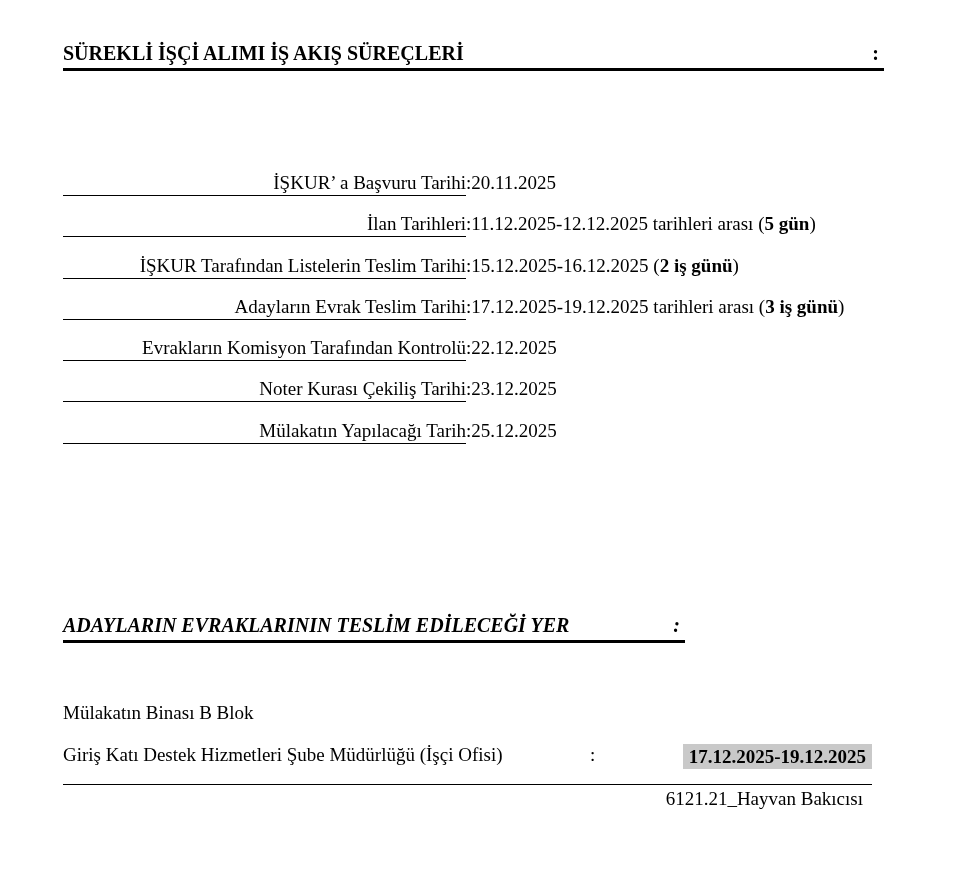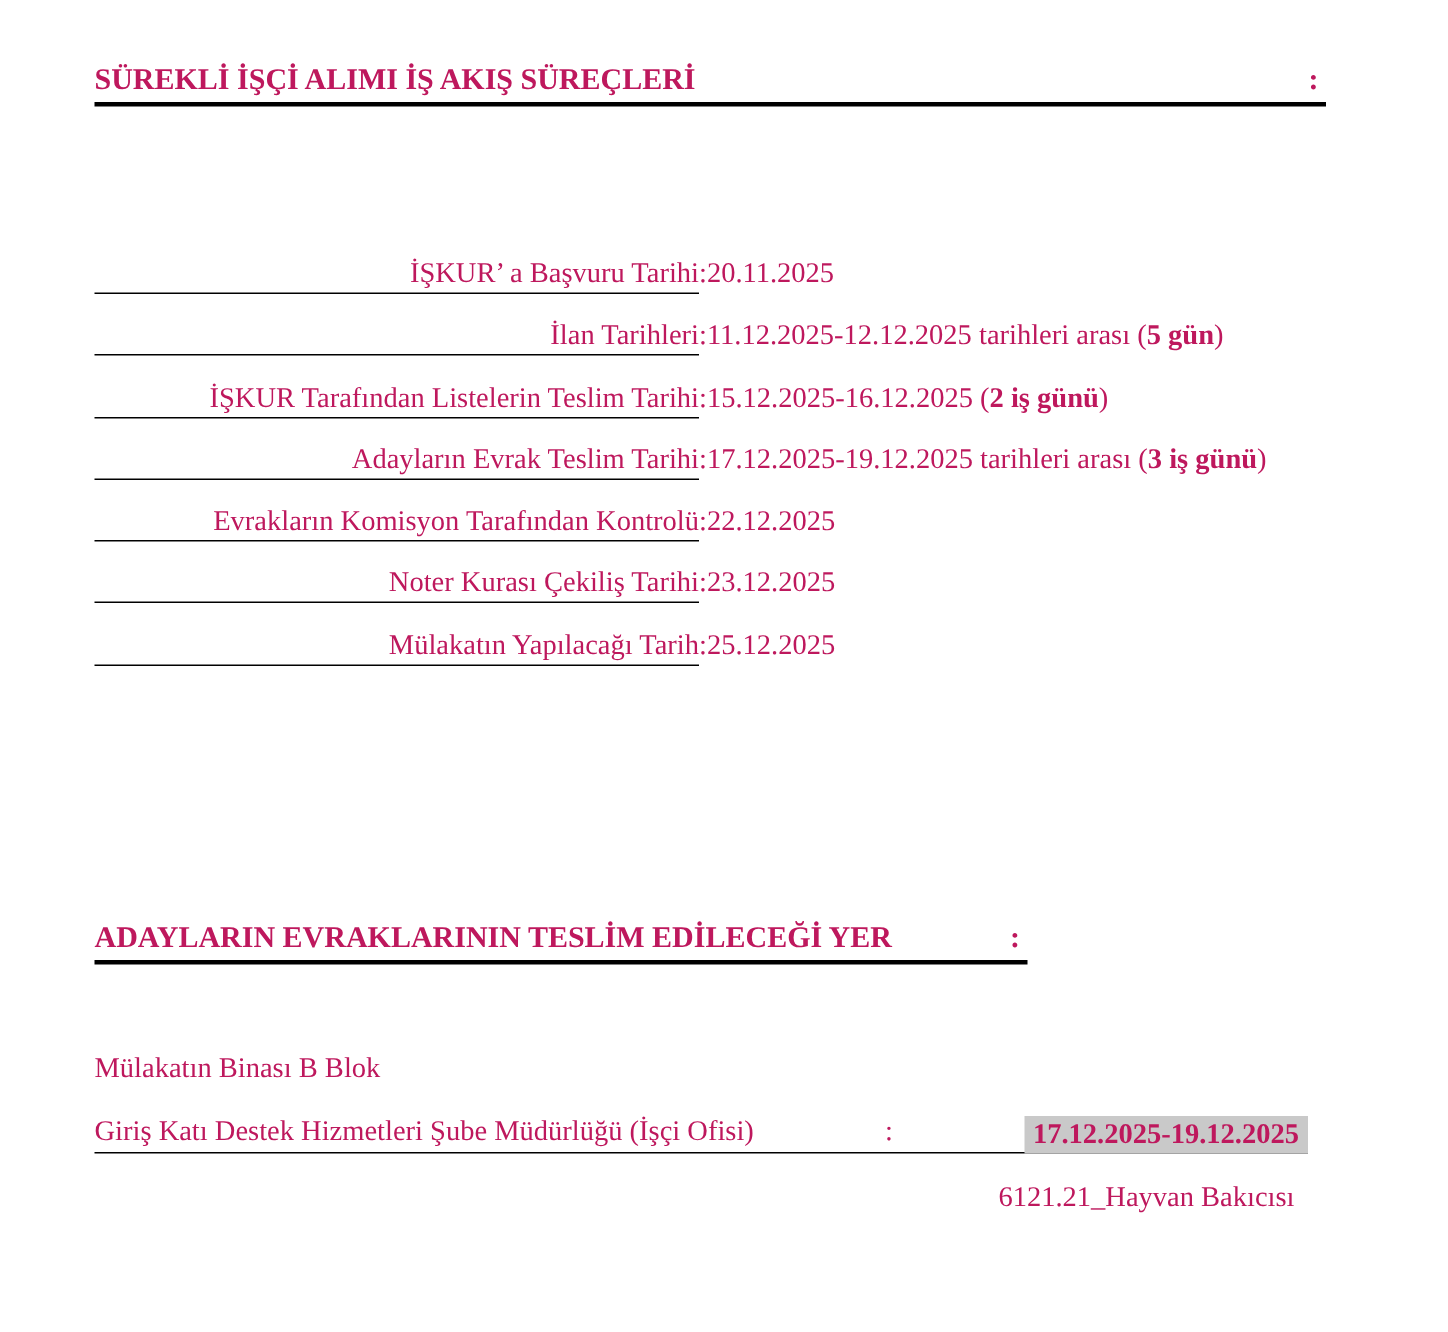--- a/index.html
+++ b/index.html
@@ -5,38 +5,38 @@
   html, body {
     margin: 0;
     padding: 0;
     background: #ffffff;
   }
   .page {
     position: relative;
     width: 965px;
     height: 888px;
     background: #ffffff;
-    color: #be185d;
+    color: #000000;
     font-family: "Liberation Serif", "DejaVu Serif", serif;
     overflow: hidden;
   }
   .heading-line {
     position: absolute;
     left: 63px;
     display: flex;
     justify-content: space-between;
     align-items: baseline;
     border-bottom: 3px solid #000;
     padding-bottom: 3px;
     font-weight: bold;
     font-size: 20px;
     white-space: nowrap;
   }
   .title-line { top: 42px; width: 821px; }
-  .heading2-line { top: 614px; width: 622px; }
+  .heading2-line { top: 614px; width: 622px; font-style: italic; }
   .heading-colon { padding-right: 5px; }
 
   .proc-row {
     position: absolute;
     left: 63px;
     font-size: 19px;
     line-height: 22px;
     white-space: nowrap;
   }
   .row-label {
@@ -58,21 +58,21 @@
   }
   .office-line {
     position: absolute;
     left: 63px;
     top: 744px;
     width: 809px;
     display: flex;
     justify-content: space-between;
     align-items: center;
     border-bottom: 1px solid #000;
-    padding-bottom: 2px;
+    padding-bottom: 18px;
     font-size: 19px;
     white-space: nowrap;
   }
   .office-dates {
     font-weight: bold;
     padding: 2px 6px 1px 6px;
     margin-bottom: -3px;
   }
   .job-code-line {
     position: absolute;

